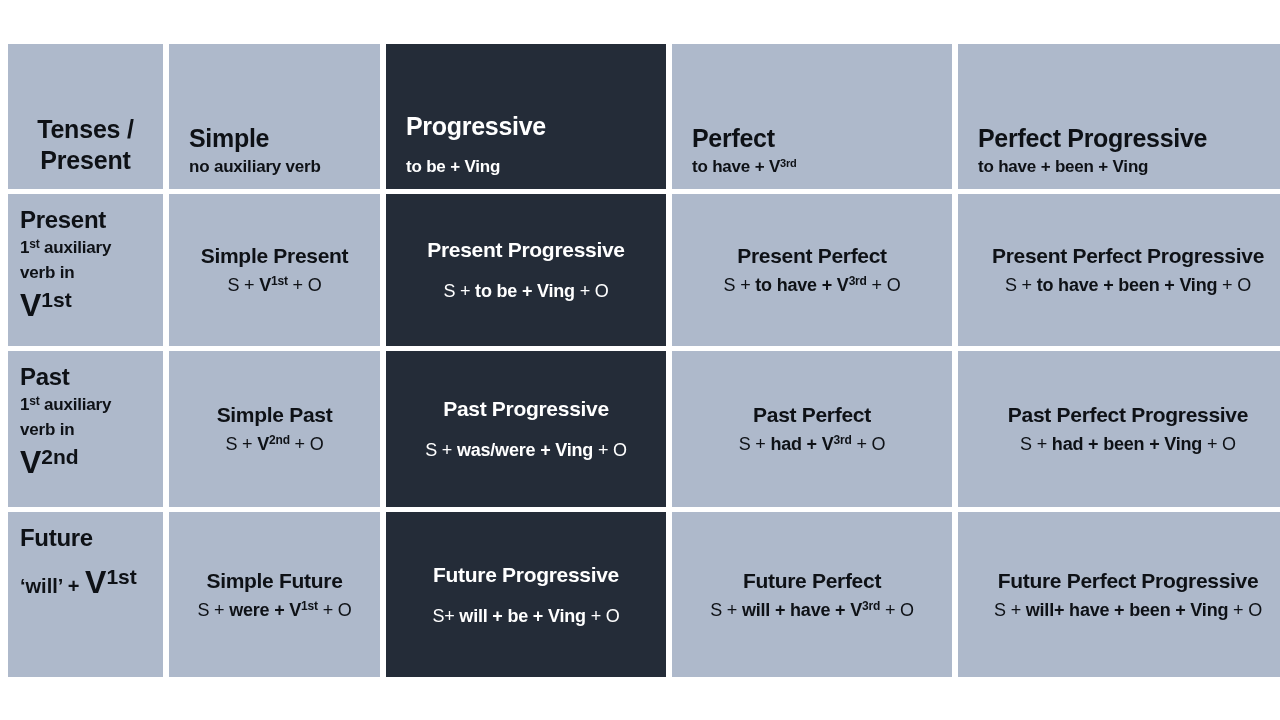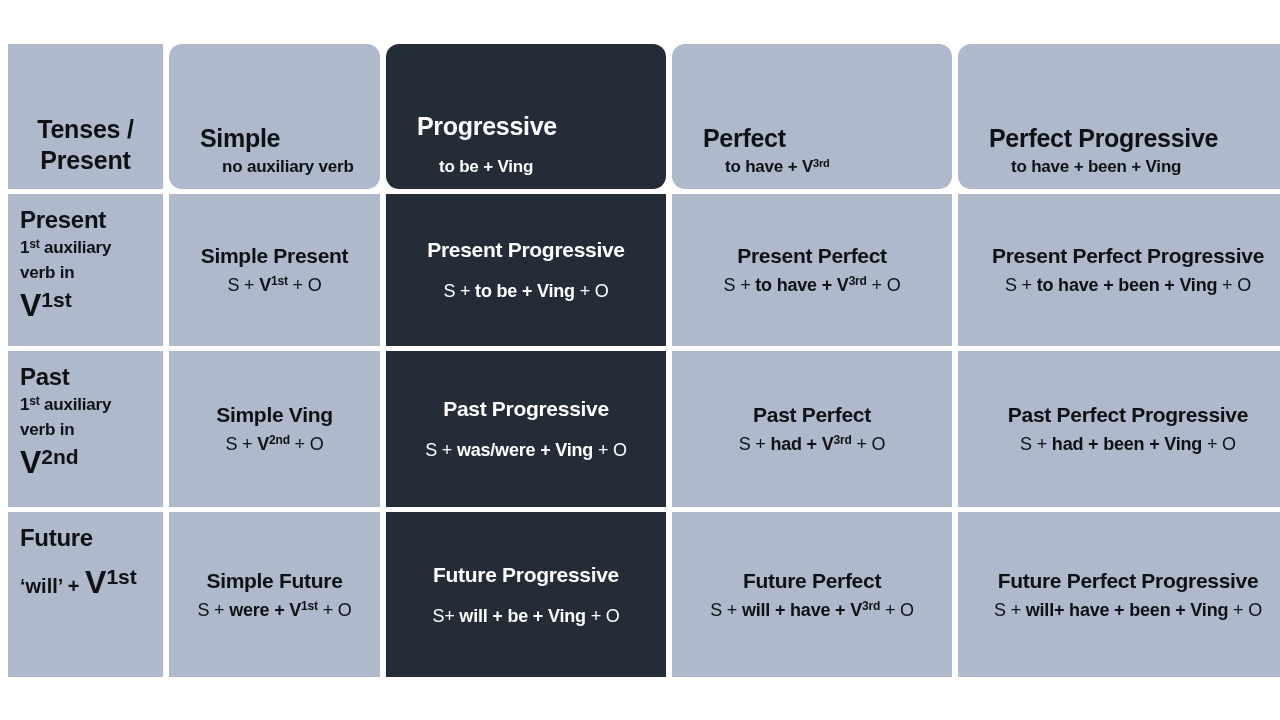--- a/index.html
+++ b/index.html
@@ -51,36 +51,34 @@
   .hdr-corner .corner-line {
     font-size: 25px;
     font-weight: bold;
     line-height: 1.22;
     letter-spacing: -0.2px;
   }
 
   .hdr {
     justify-content: flex-end;
     align-items: flex-start;
-    padding: 0 0 12px 31px;
-    border-radius: 13px;
+    padding: 0 0 12px 20px;
   }
   .hdr .hdr-title {
     font-size: 25px;
     font-weight: bold;
     line-height: 1.25;
     letter-spacing: -0.3px;
     margin-bottom: 2px;
   }
   .hdr .hdr-sub {
     font-size: 17px;
     font-weight: bold;
     line-height: 1.2;
     letter-spacing: -0.2px;
-    margin-left: 22px;
   }
 
   
   .rowlabel {
     justify-content: flex-start;
     align-items: flex-start;
     padding: 10px 16px 0 12px;
   }
   .rowlabel .rl-name {
     font-size: 24px;
@@ -197,21 +195,21 @@
       <div class="d-title">Present Perfect Progressive</div>
       <div class="d-formula"><span>S + </span><b>to have + been + Ving</b><span> + O</span></div>
     </div>
     <div class="cell rowlabel">
       <div class="rl-name">Past</div>
       <div class="rl-desc">1<span style="font-size:12px;vertical-align:5px;">st</span> auxiliary</div>
       <div class="rl-desc">verb in</div>
       <div class="rl-big"><span class="vbig">V</span><span class="vsup">2nd</span></div>
     </div>
     <div class="cell data">
-      <div class="d-title">Simple Ving</div>
+      <div class="d-title">Simple Past</div>
       <div class="d-formula"><span>S + </span><b>V</b><b class="sup">2nd</b><span> + O</span></div>
     </div>
     <div class="cell data dark">
       <div class="d-title">Past Progressive</div>
       <div class="d-formula"><span>S + </span><b>was/were + Ving</b><span> + O</span></div>
     </div>
     <div class="cell data">
       <div class="d-title">Past Perfect</div>
       <div class="d-formula"><span>S + </span><b>had + V</b><b class="sup">3rd</b><span> + O</span></div>
     </div>

